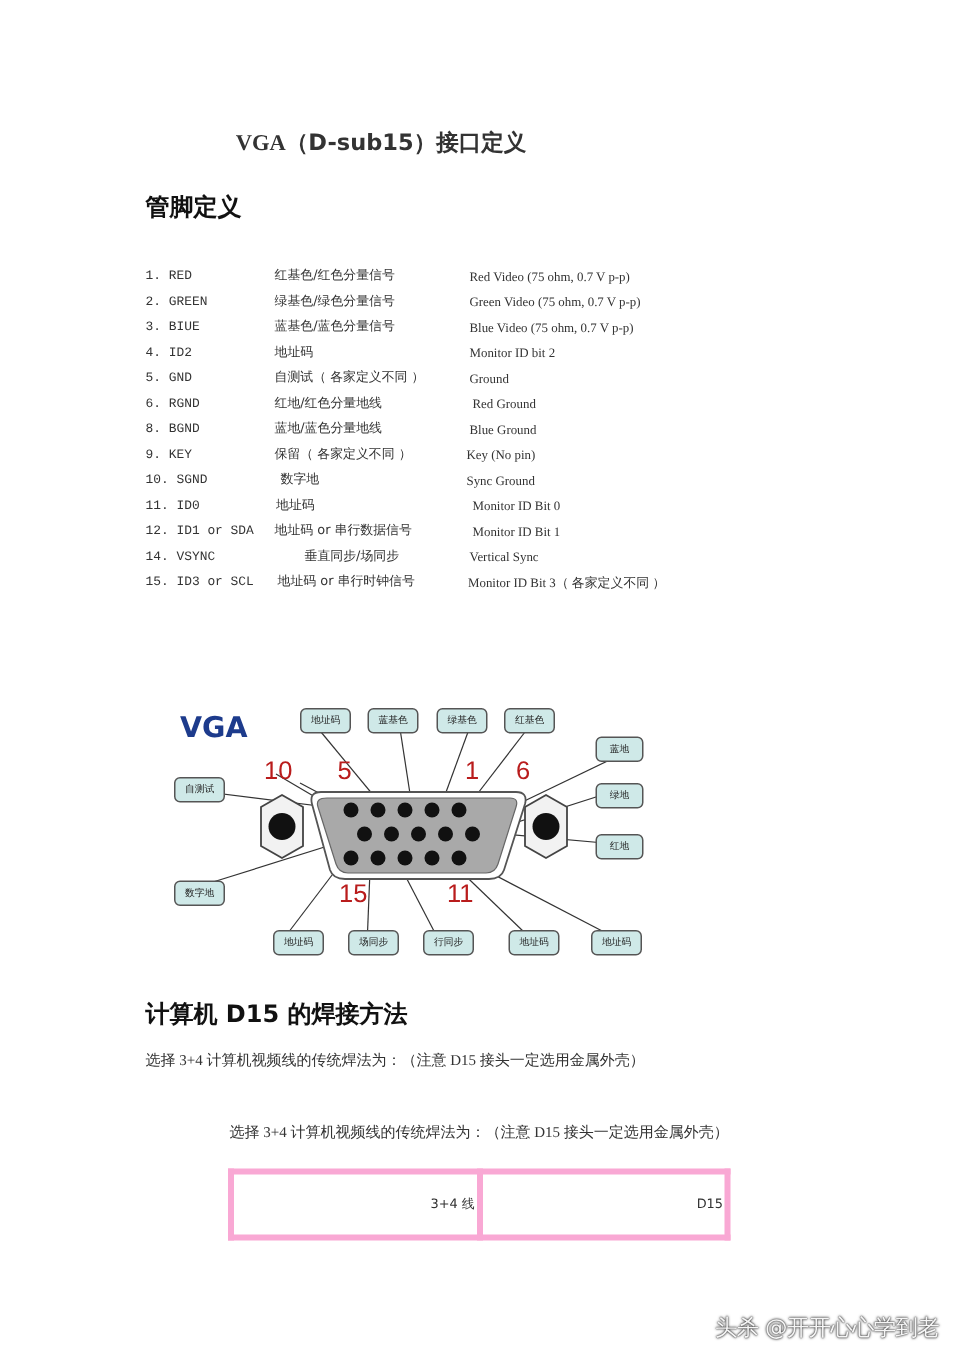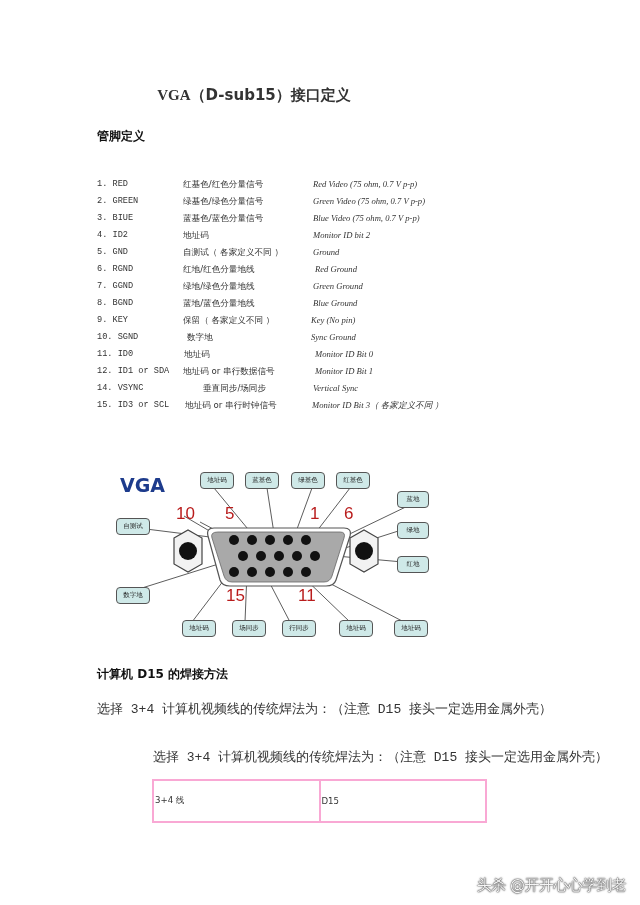--- a/index.html
+++ b/index.html
@@ -2,37 +2,37 @@
 <html><head>
 <meta charset="utf-8">
 <style>
   html, body { margin:0; padding:0; background:#ffffff; }
   body { width:640px; height:905px; position:relative; overflow:hidden;
          font-family:"DejaVu Serif", serif; color:#222; }
   .title { position:absolute; top:86px; left:0; width:508px; text-align:center;
            font-family:"Liberation Serif", serif; font-size:15px; font-weight:bold; color:#333; }
   .title .mono { font-family:"DejaVu Sans", sans-serif; }
   .section-h { position:absolute; left:97px; font-family:"DejaVu Sans", sans-serif;
-               font-size:12px; font-weight:bold; color:#111; }
+               font-size:16px; font-weight:bold; color:#111; }
   .pins { position:absolute; left:97px; top:176px; width:420px; }
   .pin-row { position:relative; height:17px; font-size:8.6px; line-height:17px; color:#333; }
   .pin-row span { position:absolute; top:0; white-space:nowrap; }
   .c1 { left:0; font-family:"Liberation Mono", monospace; }
   .c2 { font-family:"DejaVu Sans", sans-serif; }
-  .c3 { font-family:"Liberation Serif", serif;font-style:italic; }
+  .c3 { font-family:"Liberation Serif", serif; }
   .diagram { position:absolute; left:112px; top:460px; width:320px; height:180px; }
   .vga-label { position:absolute; left:8px; top:14px; font-family:"DejaVu Sans", sans-serif;
                font-weight:bold; font-size:19px; color:#1d3b8c; }
   .callout { position:absolute; background:#cfe9e8; border:1.5px solid #555; border-radius:4px;
              font-family:"DejaVu Sans", sans-serif; font-size:6.5px; color:#222; text-align:center;
              line-height:15px; height:15px; }
   .pinnum { position:absolute; font-family:"Liberation Sans", sans-serif; font-size:17px; color:#b91c1c; }
-  .para { position:absolute; font-family:Liberation Mono, monospace; font-size:13px; color:#333; white-space:nowrap; }
+  .para { position:absolute; font-family:Liberation Serif, serif; font-size:10px; color:#333; white-space:nowrap; }
   table.wire { position:absolute; left:152px; top:779px; width:335px; border-collapse:collapse; }
-  table.wire td { border:2px solid #f9a8d4; height:38px; text-align:left;
+  table.wire td { border:4px solid #f9a8d4; height:38px; text-align:right;
                   font-family:"DejaVu Sans", sans-serif; font-size:8.6px; color:#333; width:50%; }
   .watermark { position:absolute; right:14px; bottom:10px; font-family:"DejaVu Sans", sans-serif;
                font-size:15px; color:#f5f5f5; text-shadow:0 0 2px #333, 0 0 1px #000; letter-spacing:-0.5px; }
 </style>
 </head>
 <body>
 
 <div class="title">
   <span>VGA（</span><span class="mono">D-sub15</span><span>）接口定义</span>
 </div>
@@ -62,25 +62,20 @@
     </div>
   <div class="pin-row">
       <span class="c1">5. GND</span>
       <span class="c2" style="left:86px">自测试（ 各家定义不同 ）</span>
       <span class="c3" style="left:216px">Ground</span>
     </div>
   <div class="pin-row">
       <span class="c1">6. RGND</span>
       <span class="c2" style="left:86px">红地/红色分量地线</span>
       <span class="c3" style="left:218px">Red Ground</span>
-    </div>
-  <div class="pin-row">
-      <span class="c1">7. GGND</span>
-      <span class="c2" style="left:86px">绿地/绿色分量地线</span>
-      <span class="c3" style="left:216px">Green Ground</span>
     </div>
   <div class="pin-row">
       <span class="c1">8. BGND</span>
       <span class="c2" style="left:86px">蓝地/蓝色分量地线</span>
       <span class="c3" style="left:216px">Blue Ground</span>
     </div>
   <div class="pin-row">
       <span class="c1">9. KEY</span>
       <span class="c2" style="left:86px">保留（ 各家定义不同 ）</span>
       <span class="c3" style="left:214px">Key (No pin)</span>

